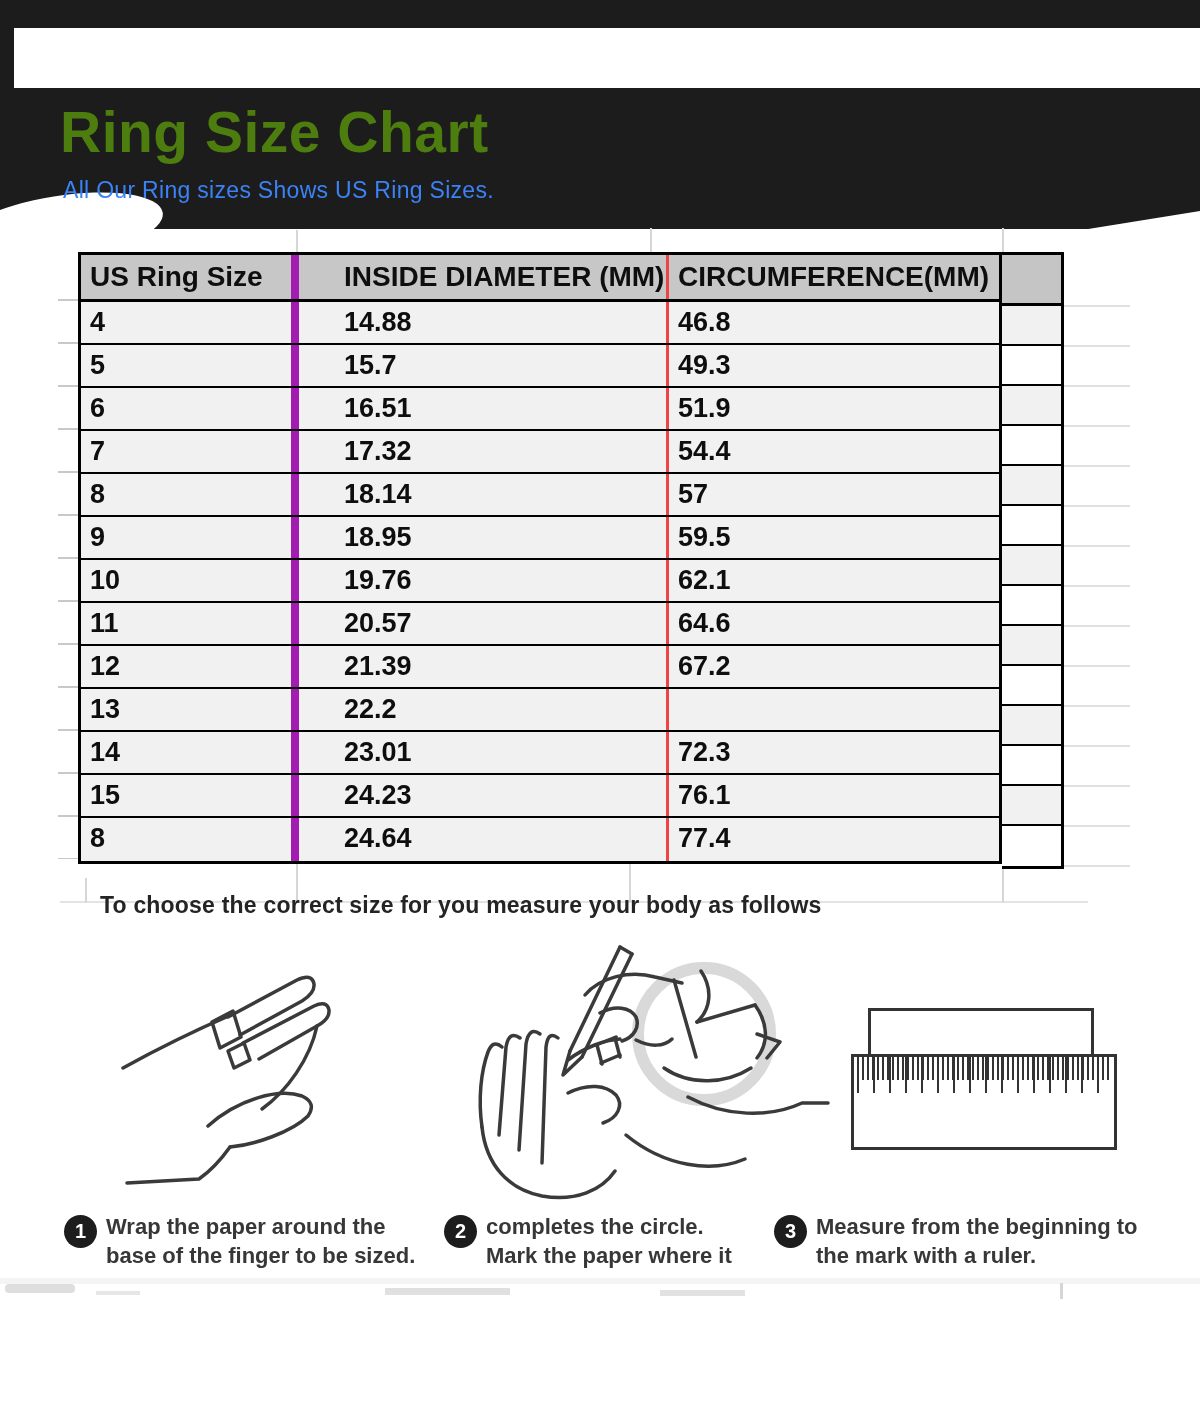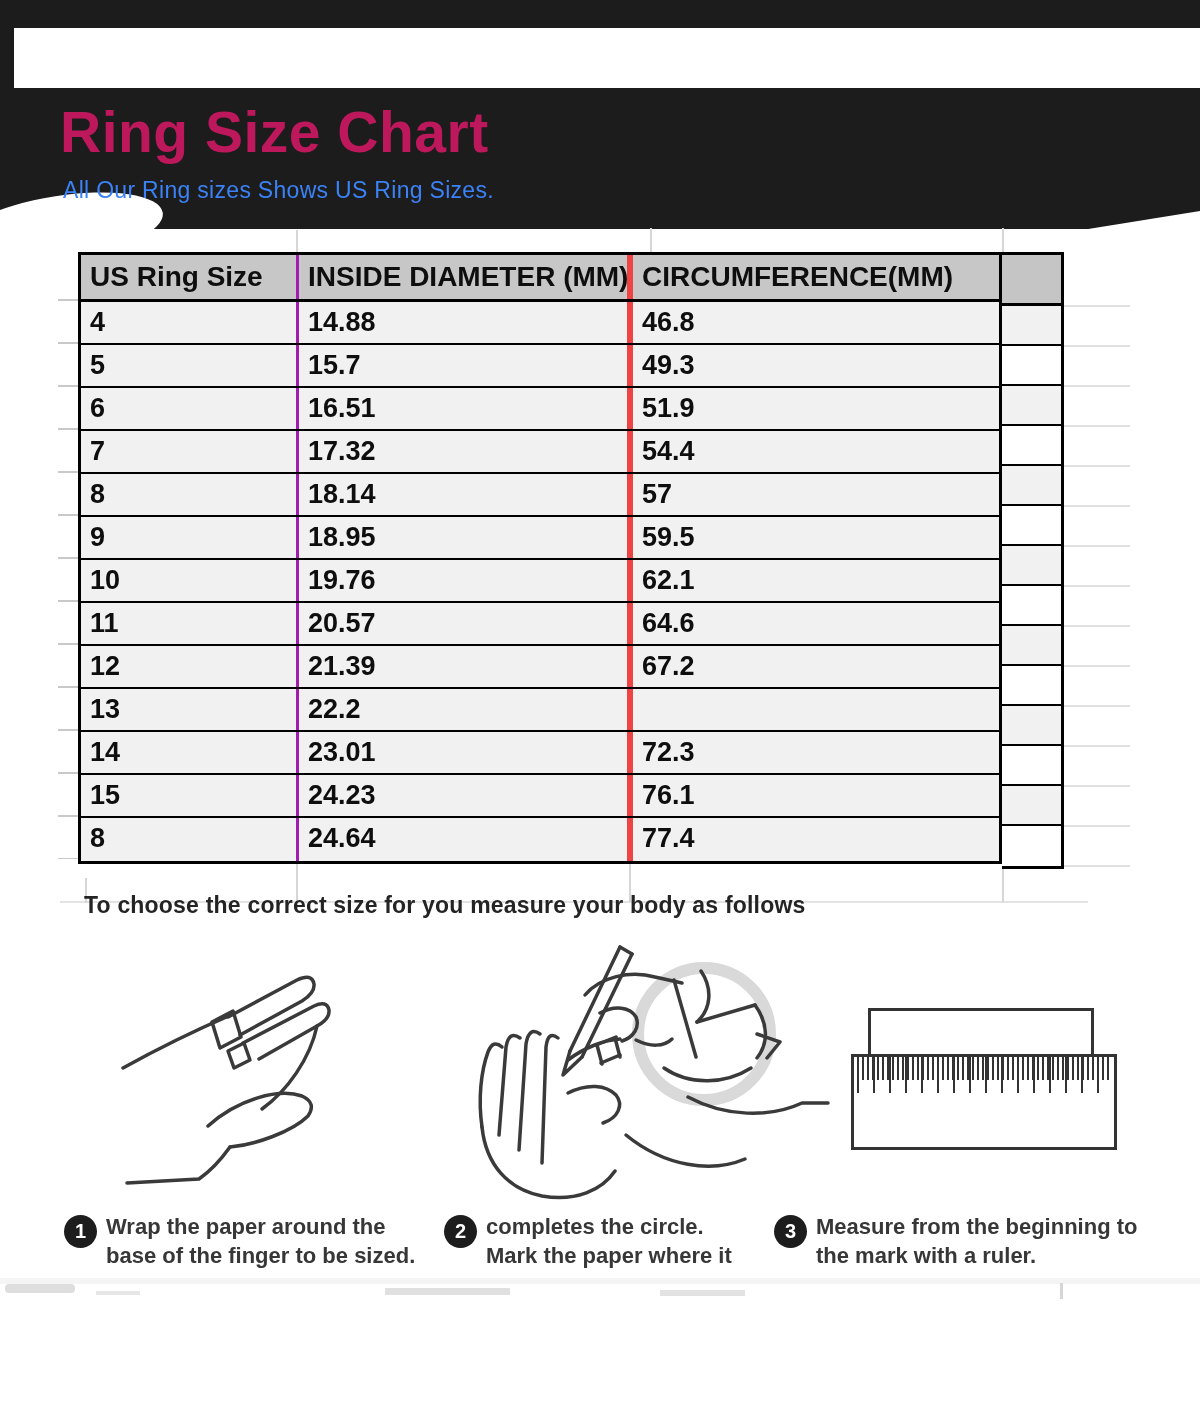--- a/index.html
+++ b/index.html
@@ -6,51 +6,51 @@
   body{width:1200px;height:1404px;background:#fff;font-family:"Liberation Sans",sans-serif;overflow:hidden;}
   .page{position:relative;width:1200px;height:1404px;background:#fff;}
 
   
   .banner-top{position:absolute;left:0;top:0;width:1200px;height:30px;background:#1c1c1c;}
   .left-sliver{position:absolute;left:0;top:0;width:14px;height:212px;background:#1c1c1c;}
   .white-band{position:absolute;left:14px;top:28px;width:1186px;height:60px;background:#fff;}
   .header-band{position:absolute;left:0;top:88px;width:1200px;height:141px;background:#1c1c1c;}
   .tear-left{position:absolute;left:-46px;top:196px;width:210px;height:66px;background:#fff;border-radius:50%;transform:rotate(-9deg);}
   .tear-right{position:absolute;left:1082px;top:211px;width:118px;height:19px;background:#fff;clip-path:polygon(0 100%,100% 0,100% 100%);}
-  .page-title{position:absolute;left:60px;top:99px;font-size:57px;font-weight:800;color:#be185d;letter-spacing:0.5px;}
+  .page-title{position:absolute;left:60px;top:99px;font-size:57px;font-weight:800;color:#4d7c0f;letter-spacing:0.5px;}
   .page-subtitle{position:absolute;left:63px;top:177px;font-size:23px;font-weight:400;color:#3b82f6;letter-spacing:0.3px;}
 
   
   .stub-v{position:absolute;width:2px;background:#d6d6d6;}
   .left-ticks{position:absolute;left:58px;top:299px;width:20px;height:560px;
     background:repeating-linear-gradient(180deg,#c9c9c9 0 2px,transparent 2px 43px);}
   .right-lines{position:absolute;left:1064px;top:305px;width:66px;height:572px;
     background:repeating-linear-gradient(180deg,#e0e0e0 0 2px,transparent 2px 40px);}
   .below-line{position:absolute;left:60px;top:901px;width:1028px;height:2px;background:#e3e3e3;}
 
   
   .size-table{position:absolute;left:78px;top:252px;width:924px;border:3px solid #000;box-sizing:border-box;background:#f1f1f1;}
   .thead{display:flex;height:47px;background:#c7c7c7;border-bottom:3px solid #000;box-sizing:border-box;}
   .th{font-size:28px;font-weight:700;color:#0e0e0e;line-height:44px;padding-left:9px;box-sizing:border-box;white-space:nowrap;}
   .trow{display:flex;height:43px;border-bottom:2px solid #000;box-sizing:border-box;background:#f1f1f1;}
   .trow:last-child{border-bottom:none;}
   .td{font-size:27px;font-weight:700;color:#0e0e0e;line-height:40px;padding-left:9px;box-sizing:border-box;}
-  .c1{width:218px;border-right:3px solid #a21caf;}
-  .c2{width:334px;border-right:6px solid #ef4444;}
+  .c1{width:218px;border-right:8px solid #a21caf;}
+  .c2{width:334px;border-right:3px solid #ef4444;margin-left:36px;}
   .c3{flex:1;}
 
   
   .extra-col{position:absolute;left:1002px;top:252px;width:62px;border:3px solid #000;border-left:none;box-sizing:border-box;background:#fff;}
   .xhead{height:51px;background:#c5c5c5;border-bottom:3px solid #000;box-sizing:border-box;}
   .xcell{height:40px;border-bottom:2px solid #000;box-sizing:border-box;background:#f1f1f1;}
   .xcell:nth-child(odd){background:#fff;}
   .xcell:last-child{border-bottom:none;}
 
   
-  .intro-text{position:absolute;left:84px;top:892px;font-size:23px;font-weight:700;color:#242424;letter-spacing:0.2px;}
+  .intro-text{position:absolute;left:100px;top:892px;font-size:23px;font-weight:700;color:#242424;letter-spacing:0.2px;}
 
   
   .illus{position:absolute;}
   .illus svg path, .illus svg line{fill:none;stroke:#3a3a3a;stroke-width:3.5;stroke-linecap:round;stroke-linejoin:round;}
   .illus-ruler{position:absolute;left:851px;top:1006px;width:270px;height:150px;}
   .paper-strip{position:absolute;left:17px;top:2px;width:226px;height:52px;background:#fff;border:3px solid #333;box-sizing:border-box;}
   .ruler-body{position:absolute;left:0;top:48px;width:266px;height:96px;background:#fff;border:3px solid #333;box-sizing:border-box;}
   .ticks-long{position:absolute;left:3px;top:0;width:252px;height:36px;
     background:repeating-linear-gradient(90deg,#333 0 2px,transparent 2px 16px);}
   .ticks-fine{position:absolute;left:3px;top:0;width:252px;height:23px;

